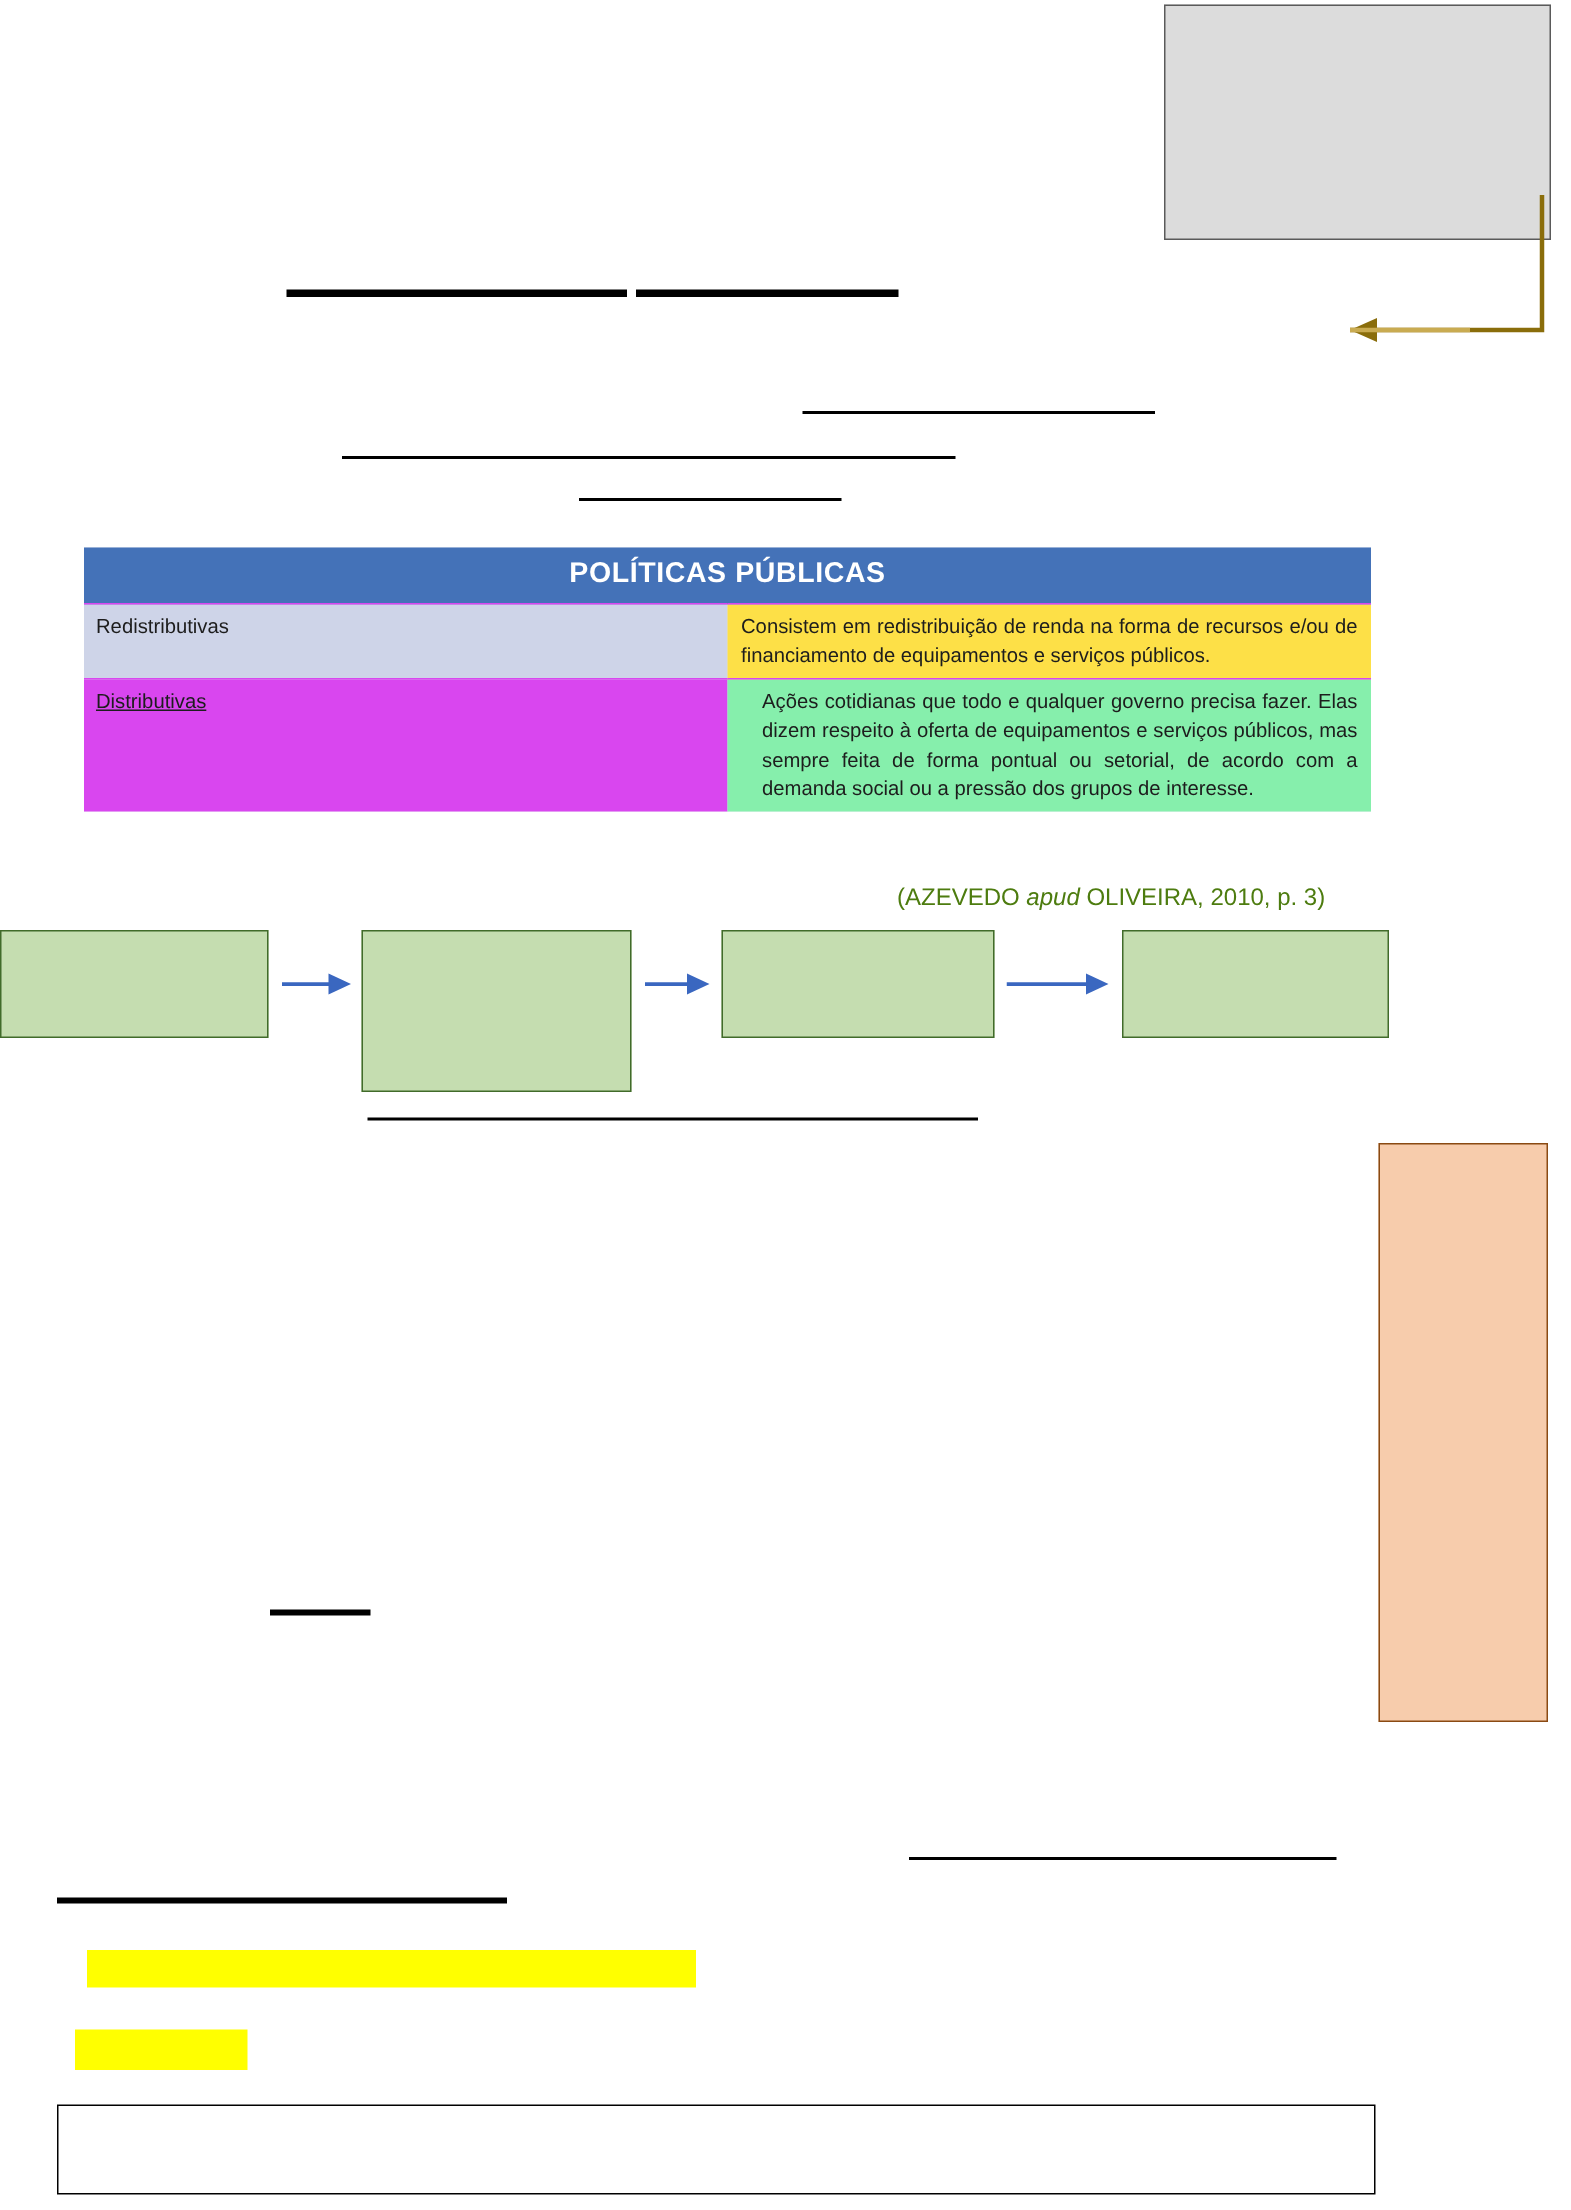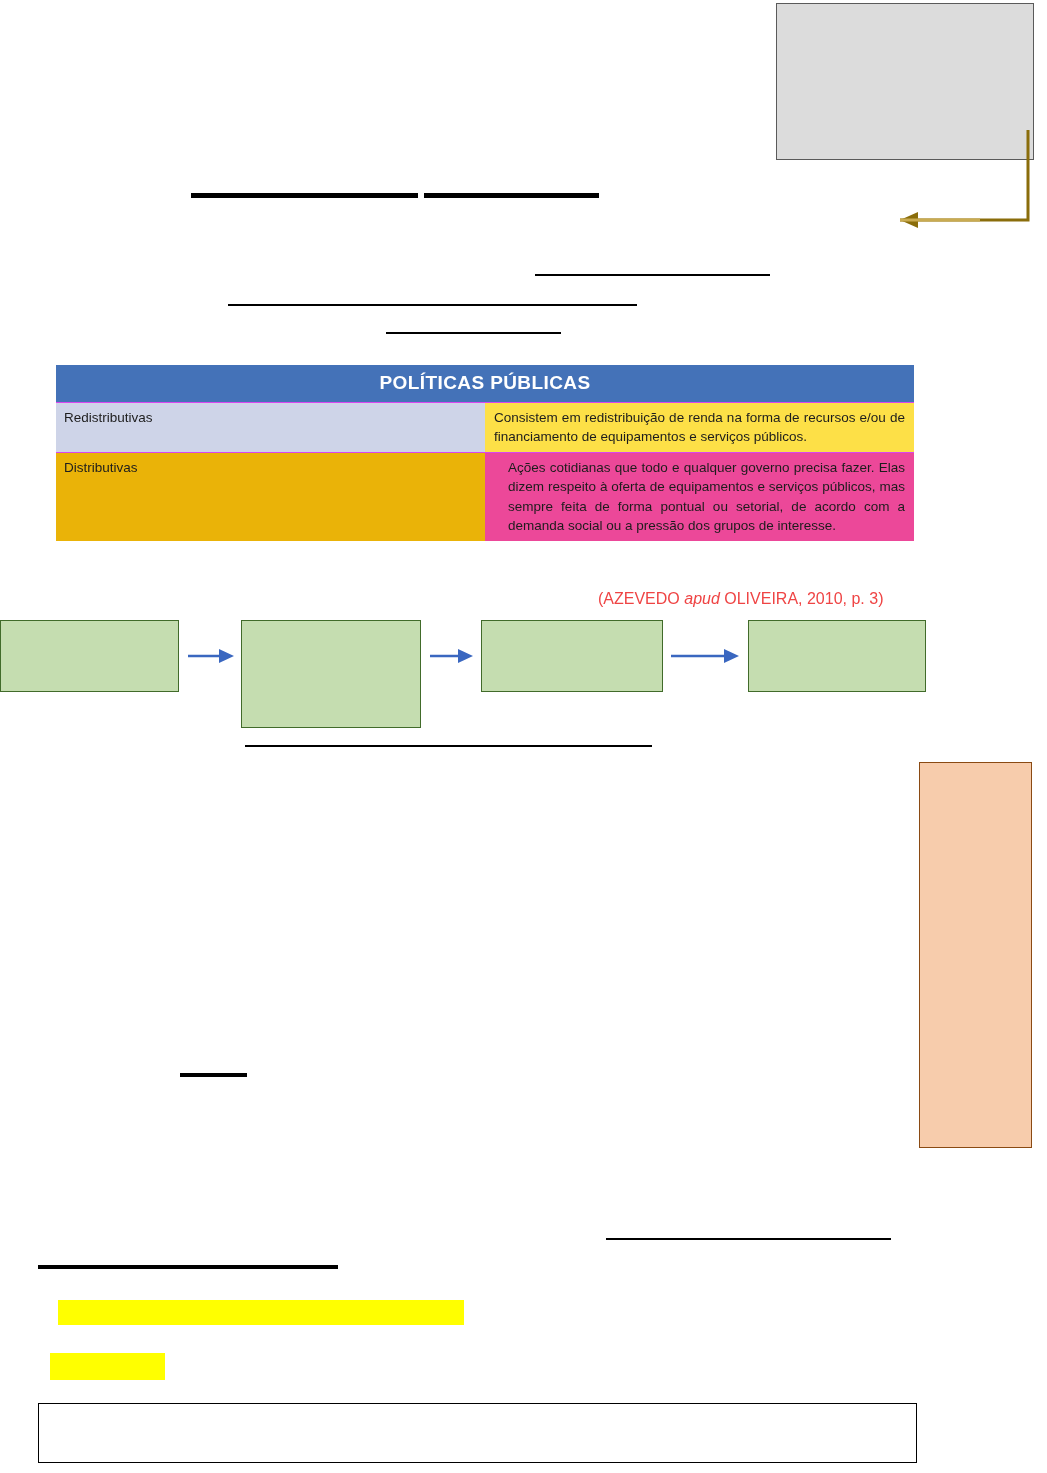--- a/index.html
+++ b/index.html
@@ -79,29 +79,29 @@
     background: #ced4e8;
     padding-left: 8px;
     white-space: nowrap;
   }
   .pp-table td.pp-desc {
     background: #fde047;
     text-align: justify;
     padding-right: 9px;
     padding-left: 9px;
   }
-  .pp-table tr.alt td.pp-term { background: #eab308; }
-  .pp-table tr.alt td.pp-desc { background: #ec4899; padding-left: 23px; }
+  .pp-table tr.alt td.pp-term { background: #d946ef; text-decoration: underline; }
+  .pp-table tr.alt td.pp-desc { background: #86efac; padding-left: 23px; }
 
   .pp-citation {
     position: absolute;
     left: 598px;
     top: 590px;
     font-size: 16px;
-    color: #ef4444;
+    color: #4d7c0f;
     font-family: "Liberation Sans", sans-serif;
     white-space: nowrap;
   }
   .pp-citation i { font-style: italic; }
 
   
   .flow-box {
     position: absolute;
     background: #c5ddb0;
     border: 1px solid #416b2a;

